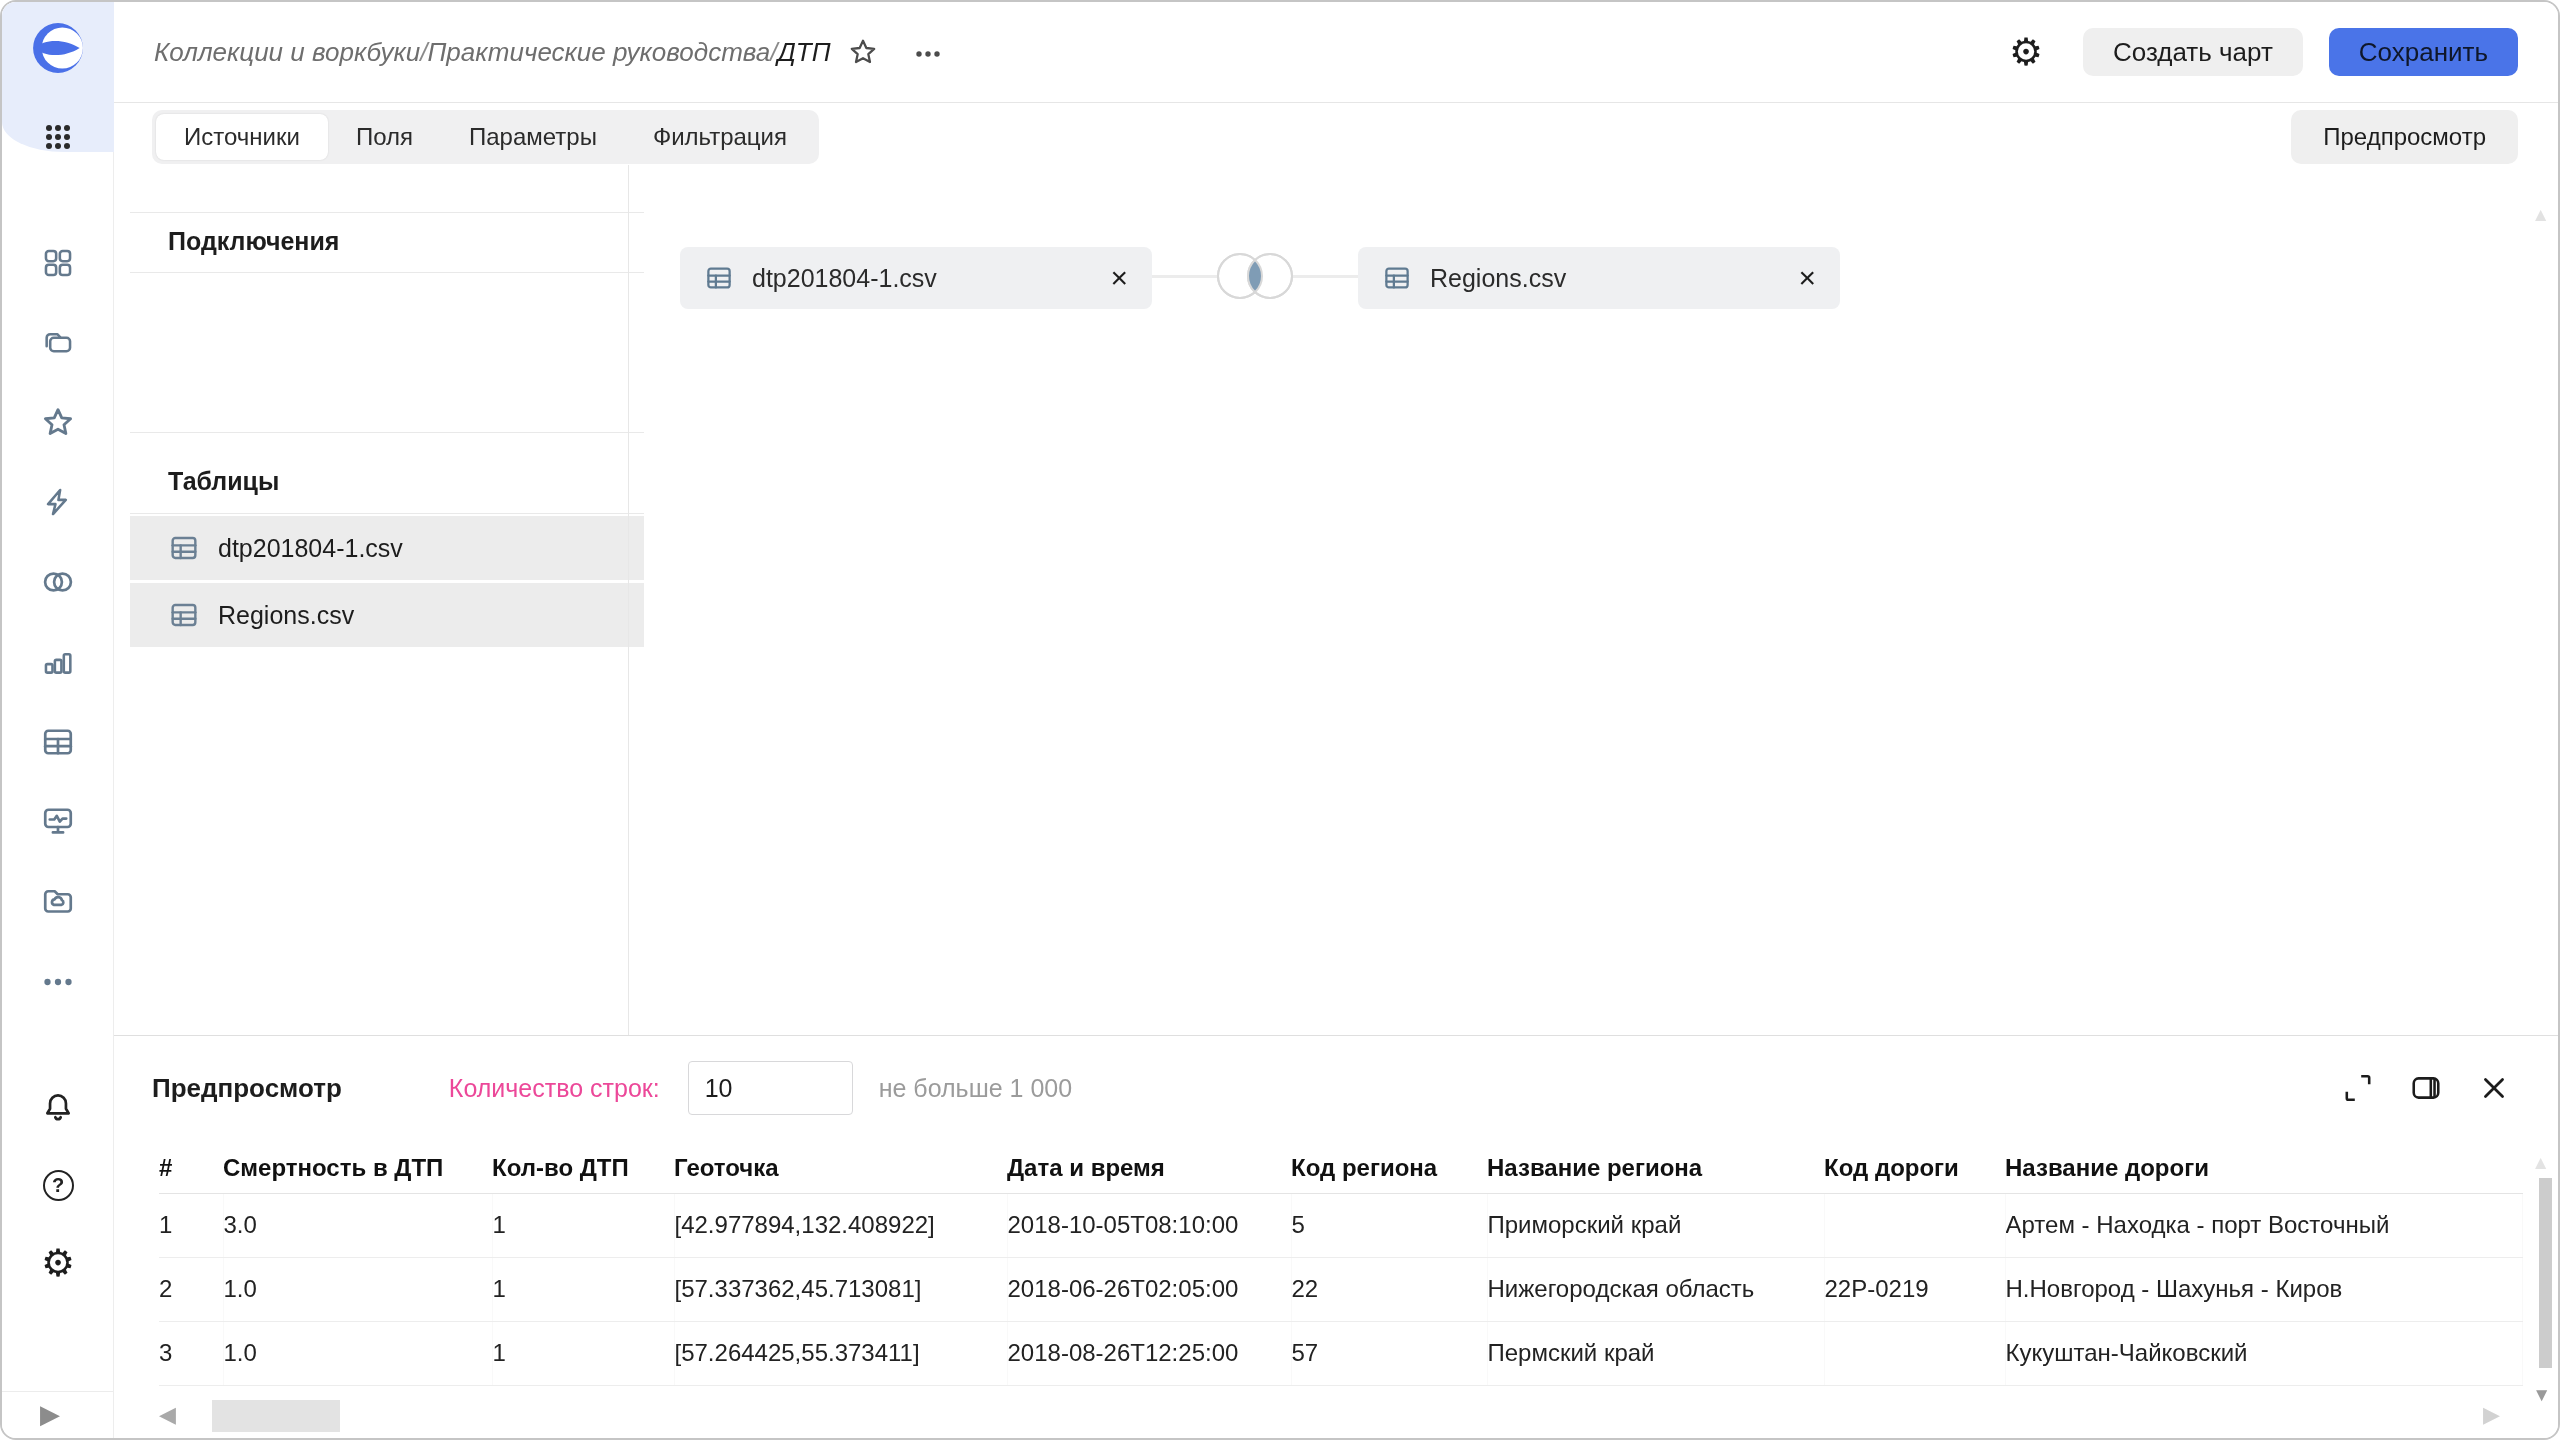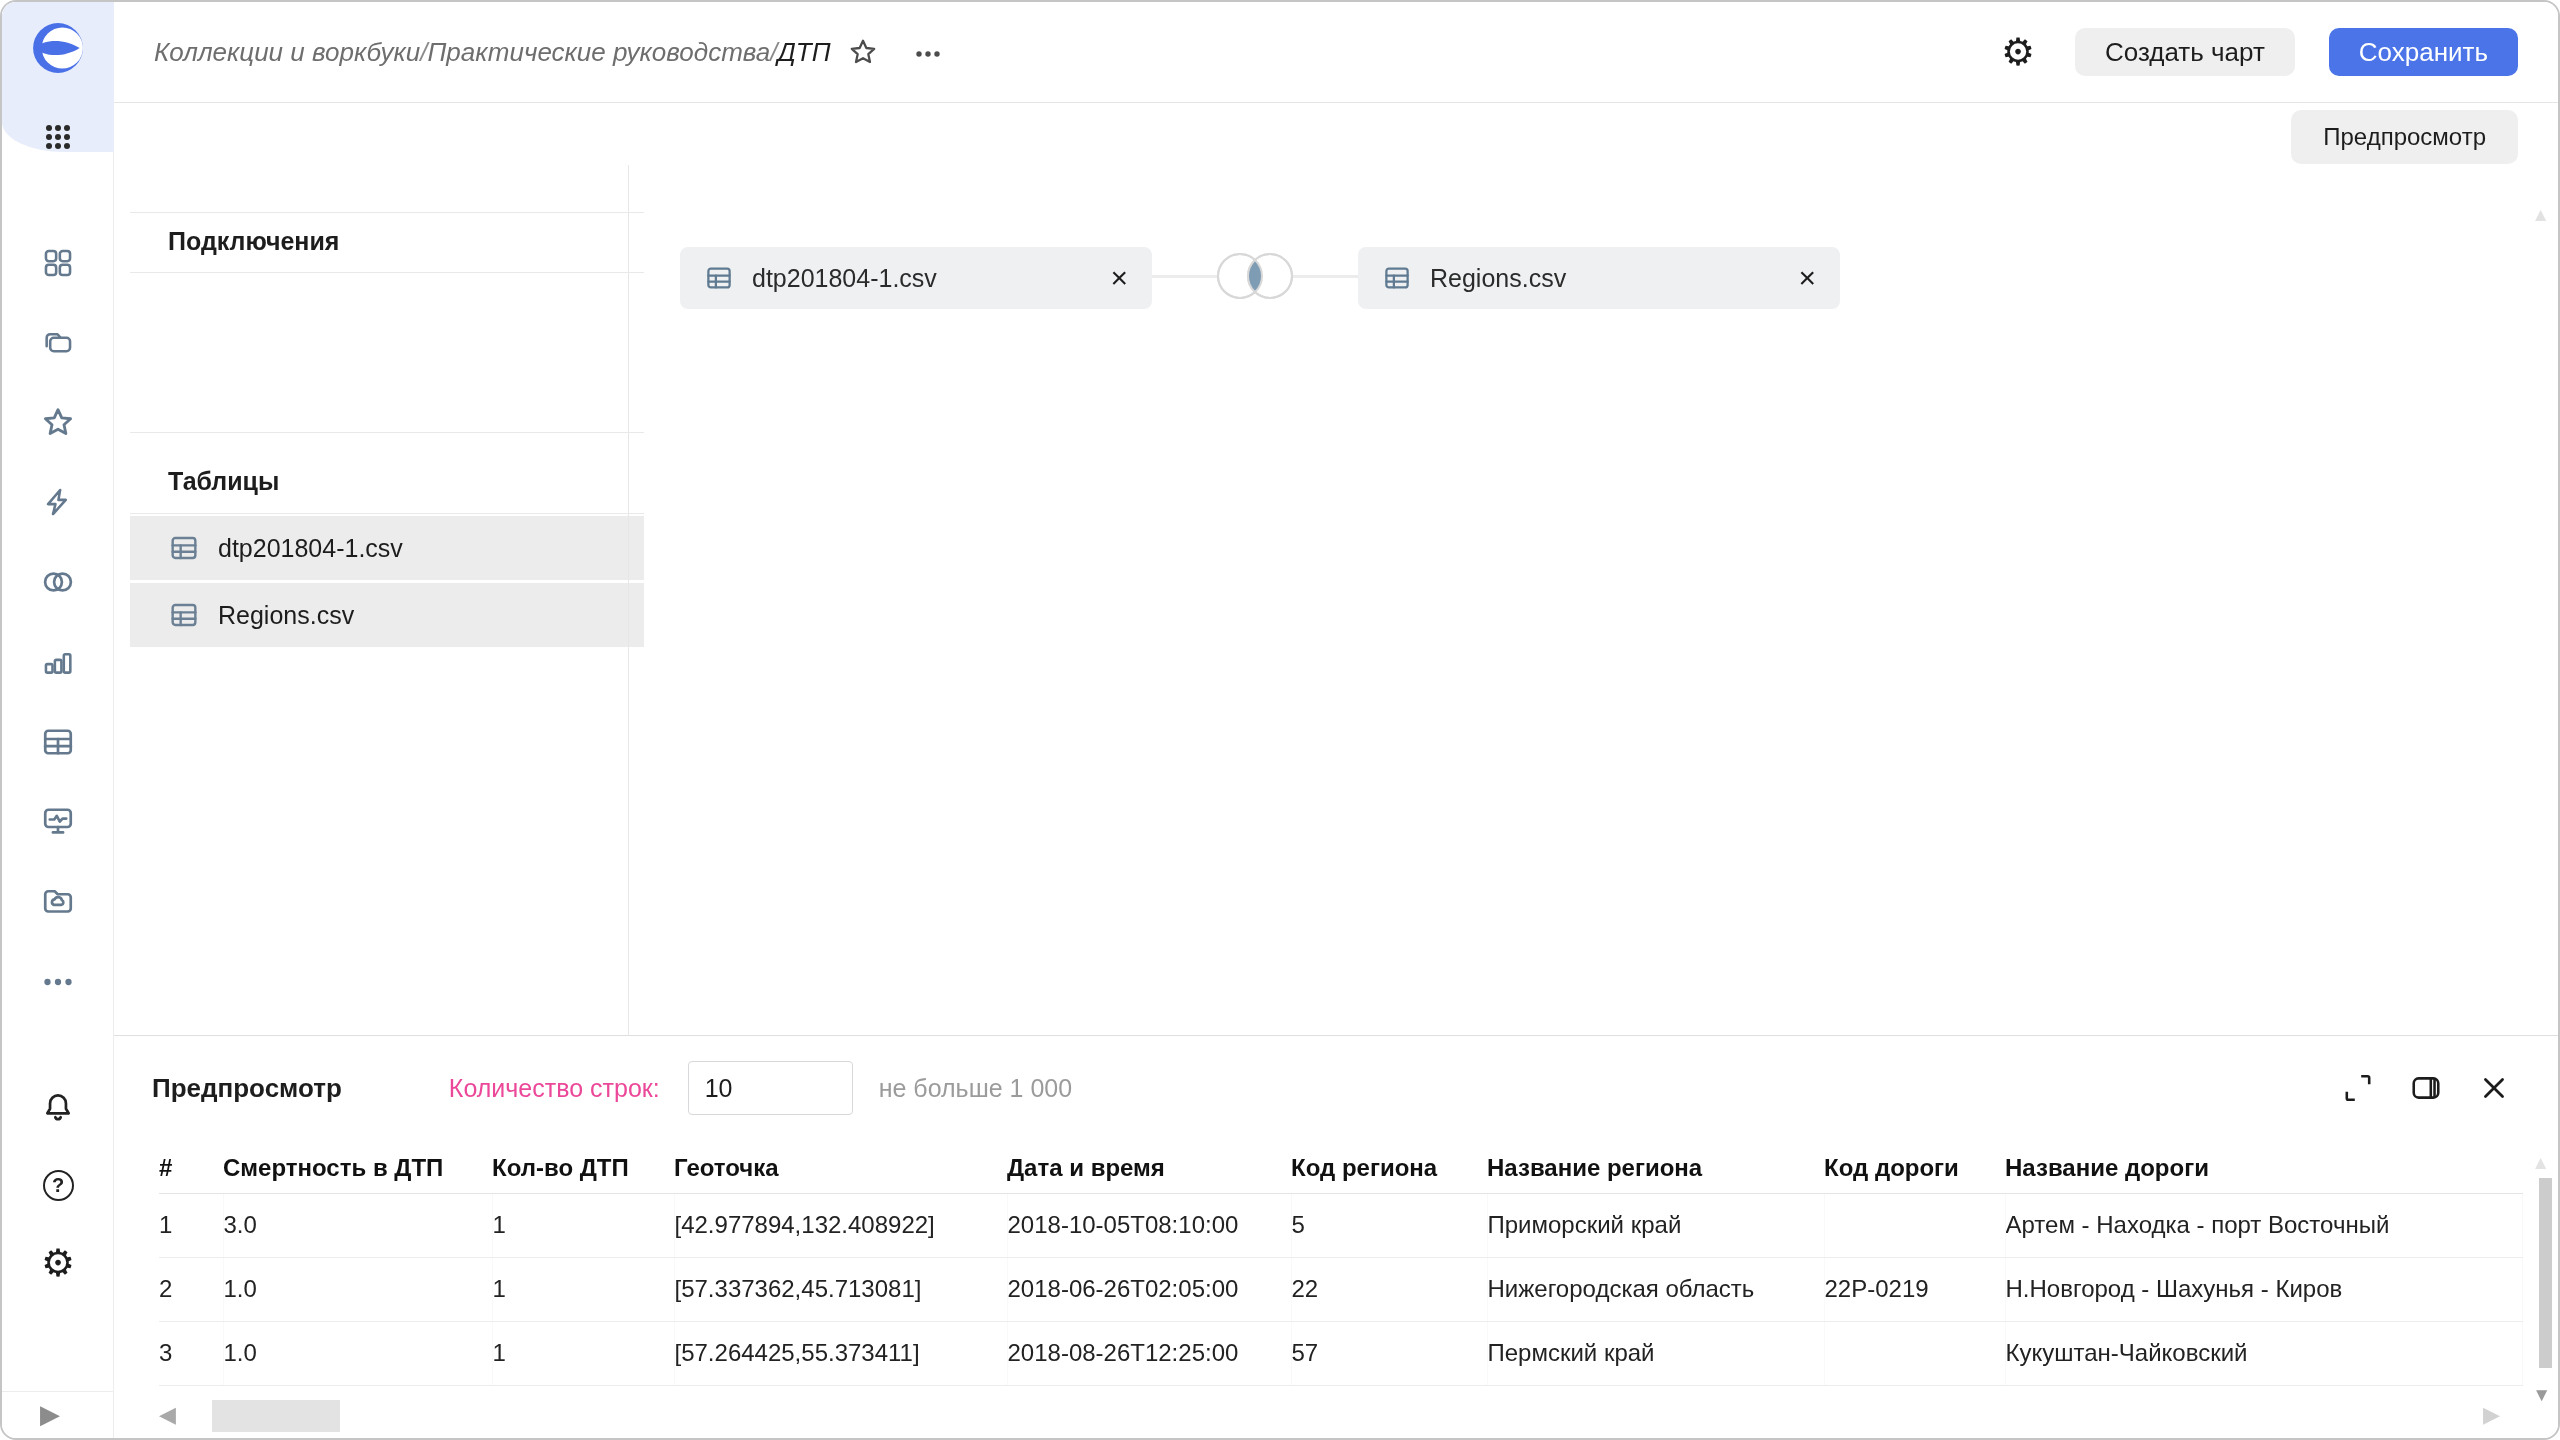--- a/index.html
+++ b/index.html
@@ -32,21 +32,21 @@
   .crumb .sep { color:#8a8a8a; }
   .crumb .cur { color:#1d1d1d; }
   .star { margin-left:16px; cursor:pointer; display:flex; }
   .kebab { margin-left:30px; cursor:pointer; display:flex; }
   .sp { flex:1; }
   .tb-gear { margin-right:40px; cursor:pointer; display:flex; }
   .tb-gear::after { content:"\2699"; font-size:38px; color:#1d1d1d; line-height:1; }
   .btn { height:48px; border-radius:10px; font-size:26px; display:flex; align-items:center;
          padding:0 30px; cursor:pointer; white-space:nowrap; }
   .btn-gray { background:#efefef; color:#1d1d1d; }
-  .btn-blue { background:#4a74e8; color:#ffffff; margin-left:34px; }
+  .btn-blue { background:#4a74e8; color:#0f172a; margin-left:26px; }
 
   
   .tabsbar { position:absolute; left:150px; top:108px; display:inline-flex; background:#f0f0f1;
              border-radius:10px; padding:4px; }
   .tab { font-size:24px; color:#2b2b2b; padding:0 28px; height:46px; display:flex;
          align-items:center; cursor:pointer; border-radius:8px; white-space:nowrap; }
   .tab.active { background:#fff; box-shadow:0 0 2px rgba(0,0,0,.12); }
   .preview-btn { position:absolute; right:40px; top:108px; height:54px; background:#efefef;
                  border-radius:10px; font-size:24px; color:#1d1d1d; display:flex; align-items:center;
                  padding:0 32px; cursor:pointer; }
@@ -243,20 +243,26 @@
             <circle cx="28" cy="18" r="2.7"></circle>
           </g>
       </svg>
     </span>
     <div class="sp"></div>
     <span class="tb-gear"></span>
     <div class="btn btn-gray">Создать чарт</div>
     <div class="btn btn-blue">Сохранить</div>
   </div>
 
+  <div class="tabsbar">
+    <div class="tab active">Источники</div>
+    <div class="tab">Поля</div>
+    <div class="tab">Параметры</div>
+    <div class="tab">Фильтрация</div>
+  </div>
   <div class="preview-btn">Предпросмотр</div>
 
   <div class="lpanel">
     <div class="lp-line" style="top:47px;"></div>
     <div class="lp-head" style="top:62px;">Подключения</div>
     <div class="lp-line" style="top:107px;"></div>
 
 
     <div class="lp-line" style="top:267px;"></div>
     <div class="lp-head" style="top:302px;">Таблицы</div>

